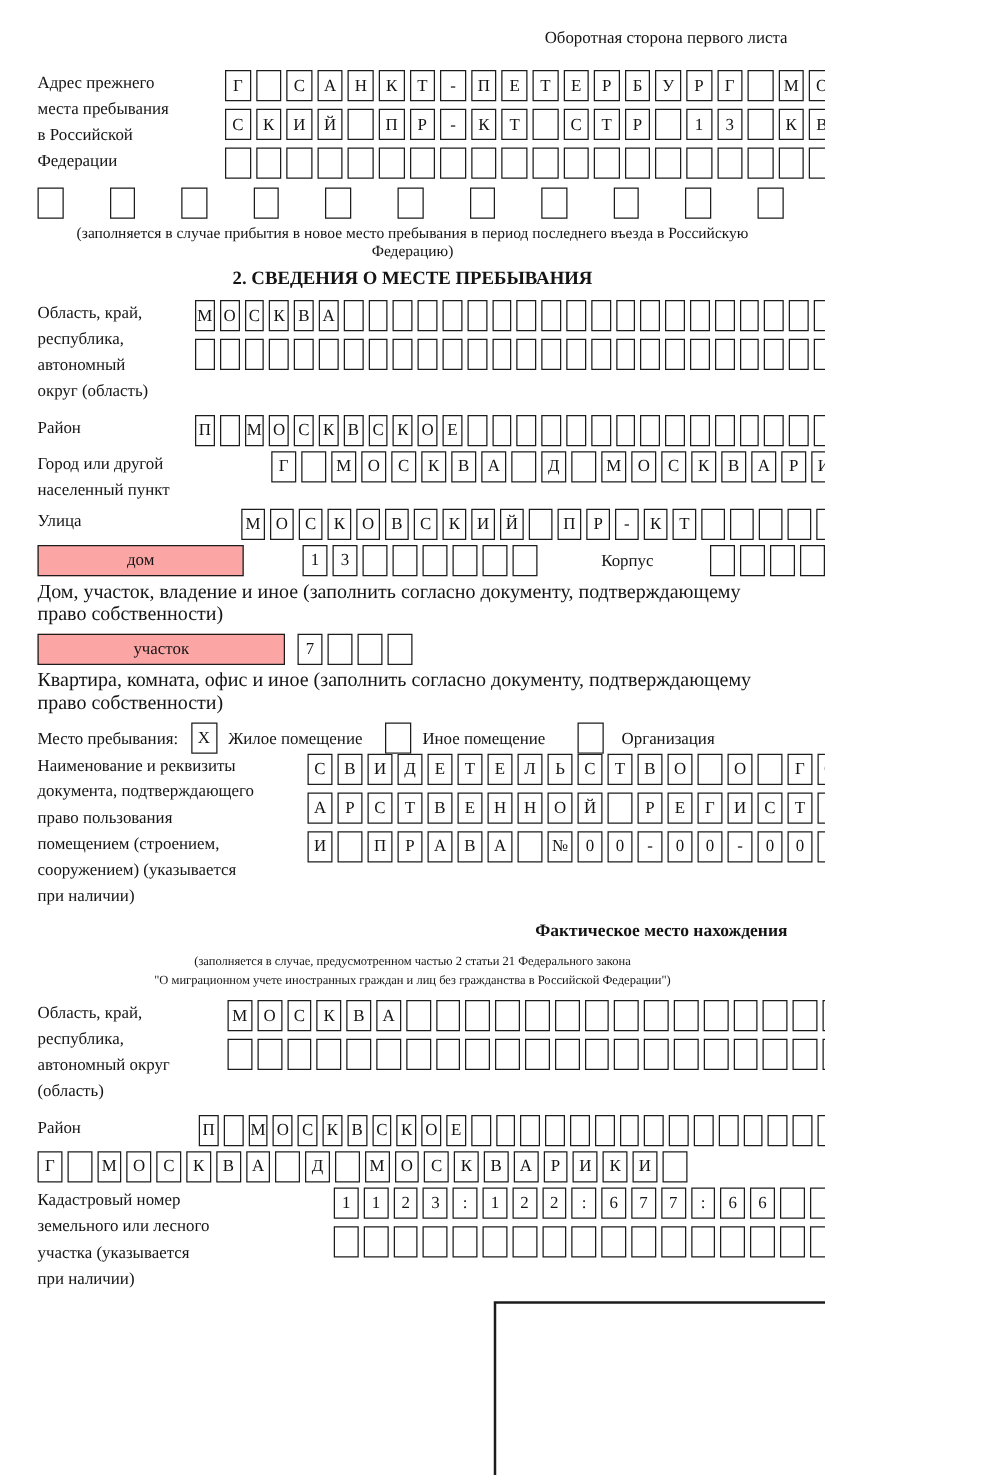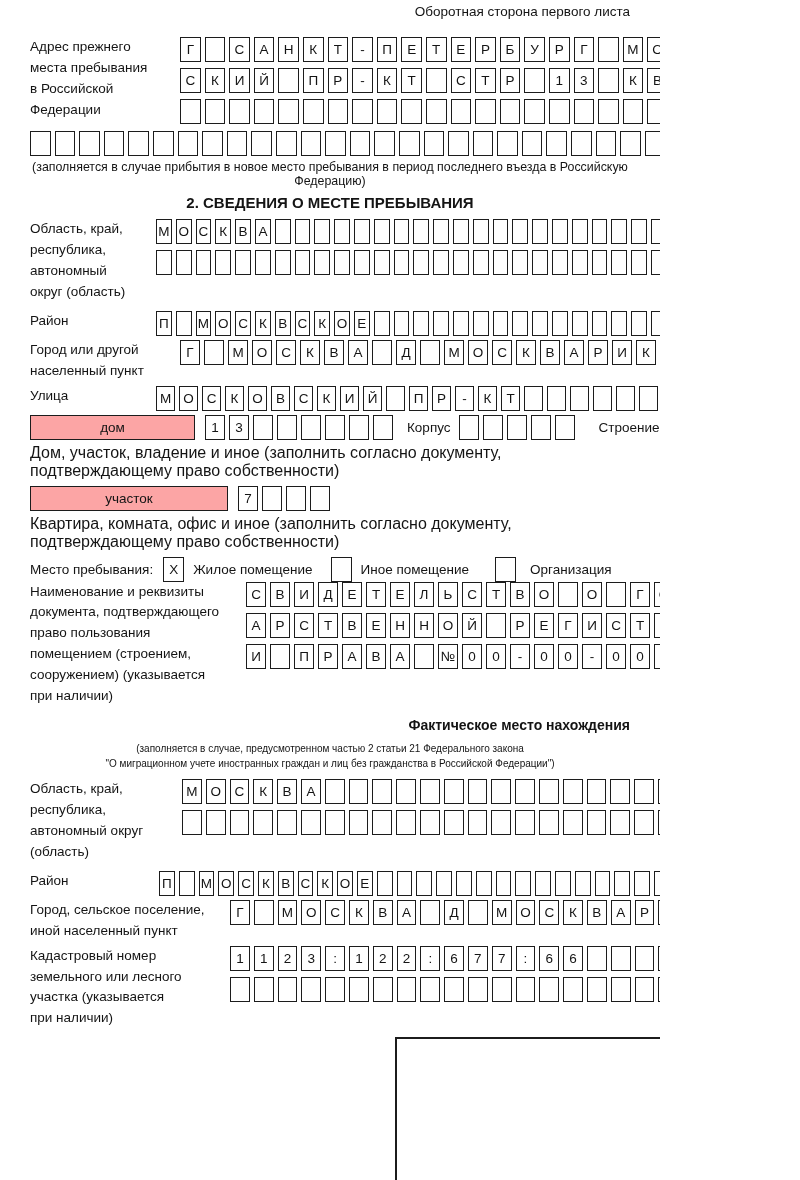--- a/index.html
+++ b/index.html
@@ -1,19 +1,19 @@
 <!DOCTYPE html>
 <html><head>
 <meta charset="utf-8">
 <style>
   html,body{margin:0;padding:0;background:#ffffff;}
   .page{
     width:660px;height:1180px;box-sizing:border-box;
-    padding:4px 30px 0 30px;background:#fff;
-    font-family:Liberation Sans, sans-serif;color:#141414;
+    padding:22px 30px 0 30px;background:#fff;
+    font-family:Liberation Serif, serif;color:#141414;
     overflow:hidden;
   }
   .hdr{ text-align:right; font-size:13.5px; margin-bottom:18px;}
   .row{display:flex;align-items:flex-start;}
   .label{font-size:13.5px;line-height:1.55;white-space:pre-line;flex:none;}
   .lw150{width:150px;} .lw126{width:126px;} .lw152{width:152px;} .lw129{width:129px;} .lw200{width:200px;} .lw216{width:216px;}
   .cells{display:flex;gap:4px;flex:none;}
   .cell{
     flex:none;width:var(--cw,20px);height:25px;
     border:1.6px solid #1c1c1c;box-sizing:border-box;
@@ -30,21 +30,21 @@
     border:1.6px solid #1c1c1c;box-sizing:border-box;height:25px;flex:none;
     display:flex;align-items:center;justify-content:center;font-size:13.5px;background:#fca5a5;
   }
   .inline-lbl{font-size:13.5px;line-height:25px;flex:none;}
   .checkbox{flex:none;width:21px;height:25px;border:1.6px solid #1c1c1c;box-sizing:border-box;
     display:flex;align-items:center;justify-content:center;font-size:13.5px;background:#fff;}
   .stay-note{font-size:12.4px;margin:3px 0 8px 212px;}
   .fact-title{font-size:14px;font-weight:bold;text-align:right;margin:10px 0 8px 0;}
   .fact-note{font-size:10px;text-align:center;line-height:1.5;margin-bottom:8px;}
   .stamp-box{margin:8px 0 0 365px;width:358px;height:175px;border:2px solid #1c1c1c;box-sizing:border-box;background:#fff;}
-  .mt8{margin-top:8px;} .mt4{margin-top:4px;}
+  .mt8{margin-top:8px;} .mt4{margin-top:4px;gap:37px;}
   .gap10{margin-right:10px;} 
 </style>
 </head>
 <body>
 
 <div class="page">
 
   <div class="hdr">Оборотная сторона первого листа</div>
 
   <div class="row">
@@ -569,22 +569,20 @@
         <div class="cell"></div>
         <div class="cell"></div>
         <div class="cell"></div>
         <div class="cell"></div>
         <div class="cell"></div>
         <div class="cell"></div>
       </div>
   </div>
 
   <div class="row mt4">
-    <div class="label lw200">Город, сельское поселение,
-иной населенный пункт</div>
     <div class="cells cw198">
         <div class="cell">Г</div>
         <div class="cell"></div>
         <div class="cell">М</div>
         <div class="cell">О</div>
         <div class="cell">С</div>
         <div class="cell">К</div>
         <div class="cell">В</div>
         <div class="cell">А</div>
         <div class="cell"></div>

